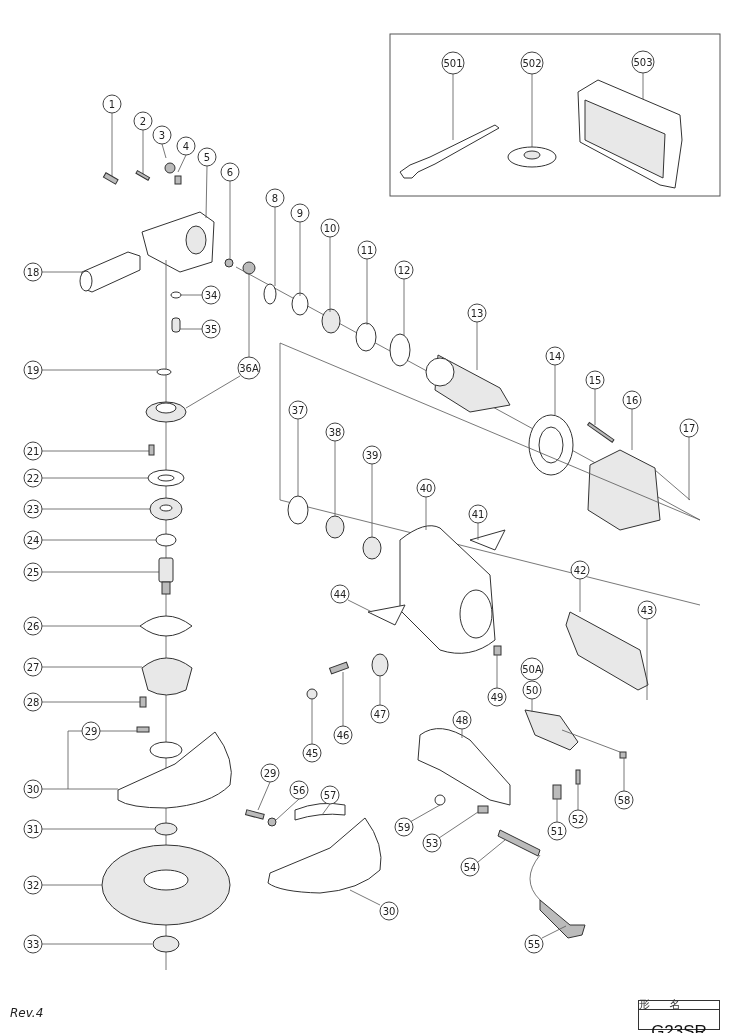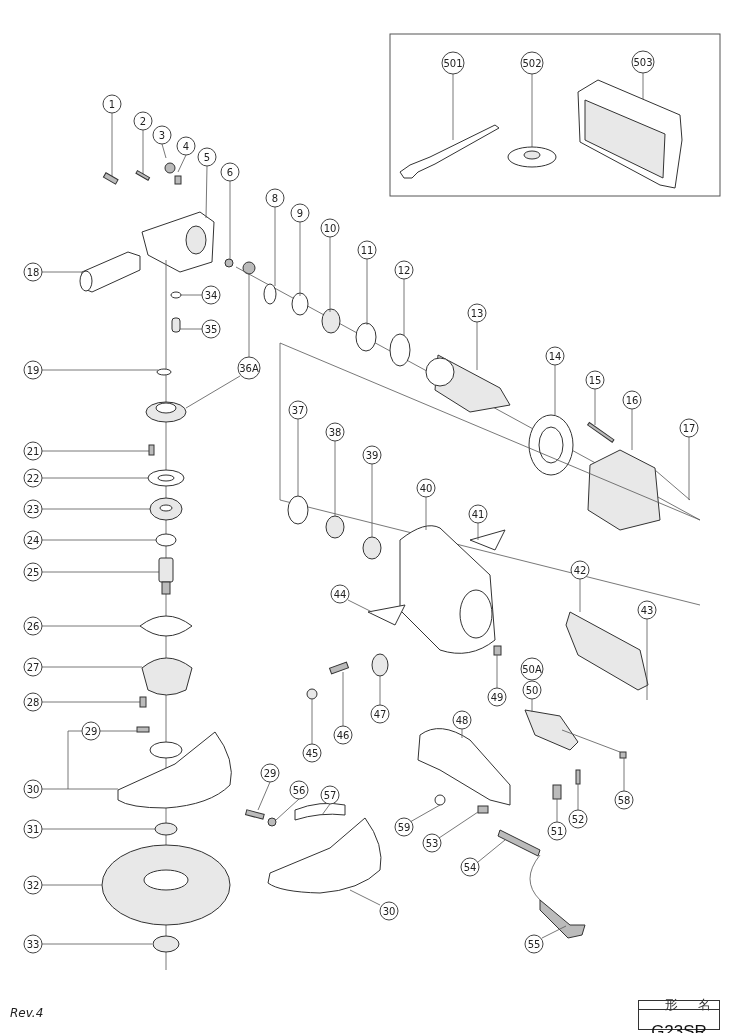--- a/index.html
+++ b/index.html
@@ -7,21 +7,21 @@
   #diagram{position:absolute;left:0;top:0;width:730px;height:1033px;}
   .callout circle{fill:#fff;stroke:#444;stroke-width:1;}
   .callout text{font-family:"DejaVu Sans",sans-serif;font-size:10px;fill:#222;text-anchor:middle;dominant-baseline:central;}
   .lead{stroke:#555;stroke-width:0.8;fill:none;}
   .part{fill:#fff;stroke:#333;stroke-width:1;}
   .partg{fill:#e8e8e8;stroke:#333;stroke-width:1;}
   .partd{fill:#bbb;stroke:#333;stroke-width:1;}
   .frame{fill:none;stroke:#555;stroke-width:1;}
   #rev{position:absolute;left:10px;top:1006px;font-size:12px;color:#222;font-family:"DejaVu Sans",sans-serif;font-style:italic;}
   #model-box{position:absolute;left:638px;top:1000px;width:80px;height:28px;border:1px solid #333;}
-  #model-head{height:8px;border-bottom:1px solid #333;font-size:13px;line-height:8px;text-align:right;color:#333;letter-spacing:8px;}
+  #model-head{height:8px;border-bottom:1px solid #333;font-size:11px;line-height:8px;text-align:left;color:#333;letter-spacing:8px;}
   #model-name{font-size:17px;line-height:20px;text-align:center;color:#111;font-family:"Liberation Sans",sans-serif;margin-top:12px;}
 </style>
 </head>
 <body>
 
 <svg id="diagram" viewBox="0 0 730 1033" xmlns="http://www.w3.org/2000/svg">
 
   <rect class="frame" x="390" y="34" width="330" height="162"></rect>
   <g>
     <line class="lead" x1="453" y1="72" x2="453" y2="140"></line>

